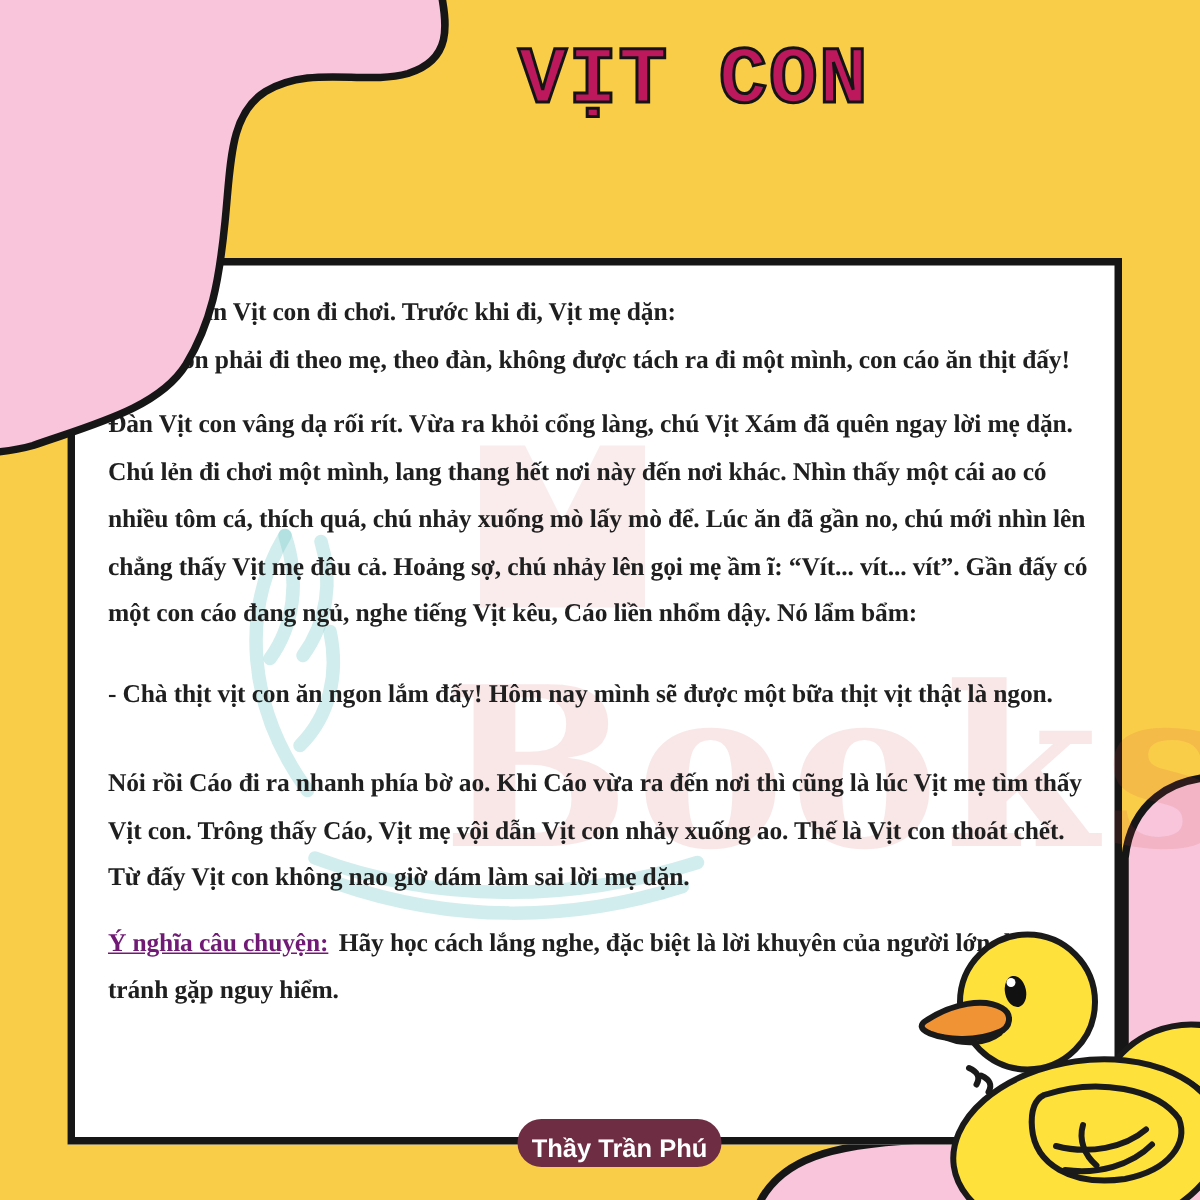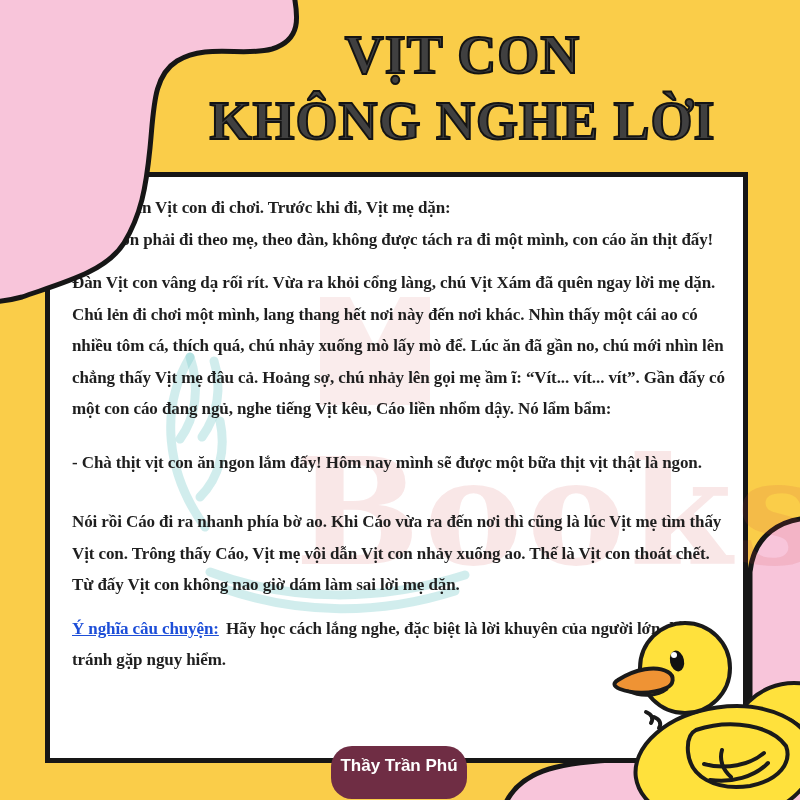--- a/index.html
+++ b/index.html
@@ -5,21 +5,21 @@
   html,body{margin:0;padding:0;}
   .canvas{
     position:relative;width:800px;height:800px;overflow:hidden;
     background:#FACD49;font-family:"Liberation Sans",sans-serif;
   }
   .blob-svg{position:absolute;left:0;top:0;width:800px;height:800px;pointer-events:none;}
 
   
   .title{
     position:absolute;left:165px;top:22px;width:595px;text-align:center;
-    font-family:Liberation Serif, serif;font-weight:bold;color:#404040;
+    font-family:Liberation Mono, monospace;font-weight:bold;color:#be185d;
     font-size:54px;line-height:66px;letter-spacing:1px;
     -webkit-text-stroke:2px #141414;
   }
 
   
   .story-box{
     position:absolute;left:45px;top:172px;width:703px;height:591px;
     box-sizing:border-box;background:#ffffff;border:5px solid #161616;
   }
 
@@ -35,25 +35,25 @@
   .story{
     position:absolute;left:0;top:0;width:100%;height:100%;
     box-sizing:border-box;padding:15px 18px 0 22px;
     font-family:"Liberation Serif",serif;font-weight:bold;
     font-size:17px;line-height:31.5px;letter-spacing:-0.1px;color:#1f1f1f;
   }
   .story p{margin:0 0 12px;white-space:pre-line;}
   .story p.p2{margin-bottom:22px;}
   .story p.p3{margin-bottom:28px;}
   .story p.p4{}
-  .moral-label{color:#1d4ed8;text-decoration:underline;margin-right:7px;}
+  .moral-label{color:#701a75;text-decoration:underline;margin-right:7px;}
 
   
   .badge{
-    position:absolute;left:331px;top:746px;width:136px;height:53px;
+    position:absolute;left:345px;top:746px;width:136px;height:32px;
     background:#6F2D44;border-radius:21px;color:#ffffff;
     font-family:"Liberation Sans",sans-serif;font-weight:bold;font-size:17px;
     line-height:40px;text-align:center;
   }
 
   
   .duck{position:absolute;left:600px;top:600px;width:200px;height:200px;}
 </style>
 </head>
 <body>
@@ -88,21 +88,20 @@
       <p class="moral"><span class="moral-label">Ý nghĩa câu chuyện:</span><span>Hãy học cách lắng nghe, đặc biệt là lời khuyên của người lớn để tránh gặp nguy hiểm.</span></p>
     </div>
   </div>
 
   <svg class="blob-svg" viewBox="0 0 800 800">
     <path d="M 293,-10 C 299,18 301,40 272,49 C 243,57 207,43 177,61 C 153,76 154,108 150,148 C 146,188 141,215 124,243 C 106,272 62,283 22,297 C 8,301 -10,302 -10,302 L -10,-10 Z" fill="#F8C5DA" stroke="#161616" stroke-width="5"></path>
   </svg>
 
   <div class="title">
     <div>VỊT CON</div>
-    <div>KHÔNG NGHE LỜI</div>
   </div>
 
   <div class="badge">Thầy Trần Phú</div>
 
   <svg class="duck" viewBox="0 0 200 200">
     <g stroke="#1a1a1a" stroke-width="4" stroke-linejoin="round" stroke-linecap="round">
 
       <path d="M 138,115 C 155,88 182,80 206,84 L 206,132 C 186,112 162,110 138,115 Z" fill="#FFE13C"></path>
 
       <ellipse cx="125" cy="165" rx="90" ry="58" transform="rotate(-8 125 165)" fill="#FFE13C"></ellipse>

